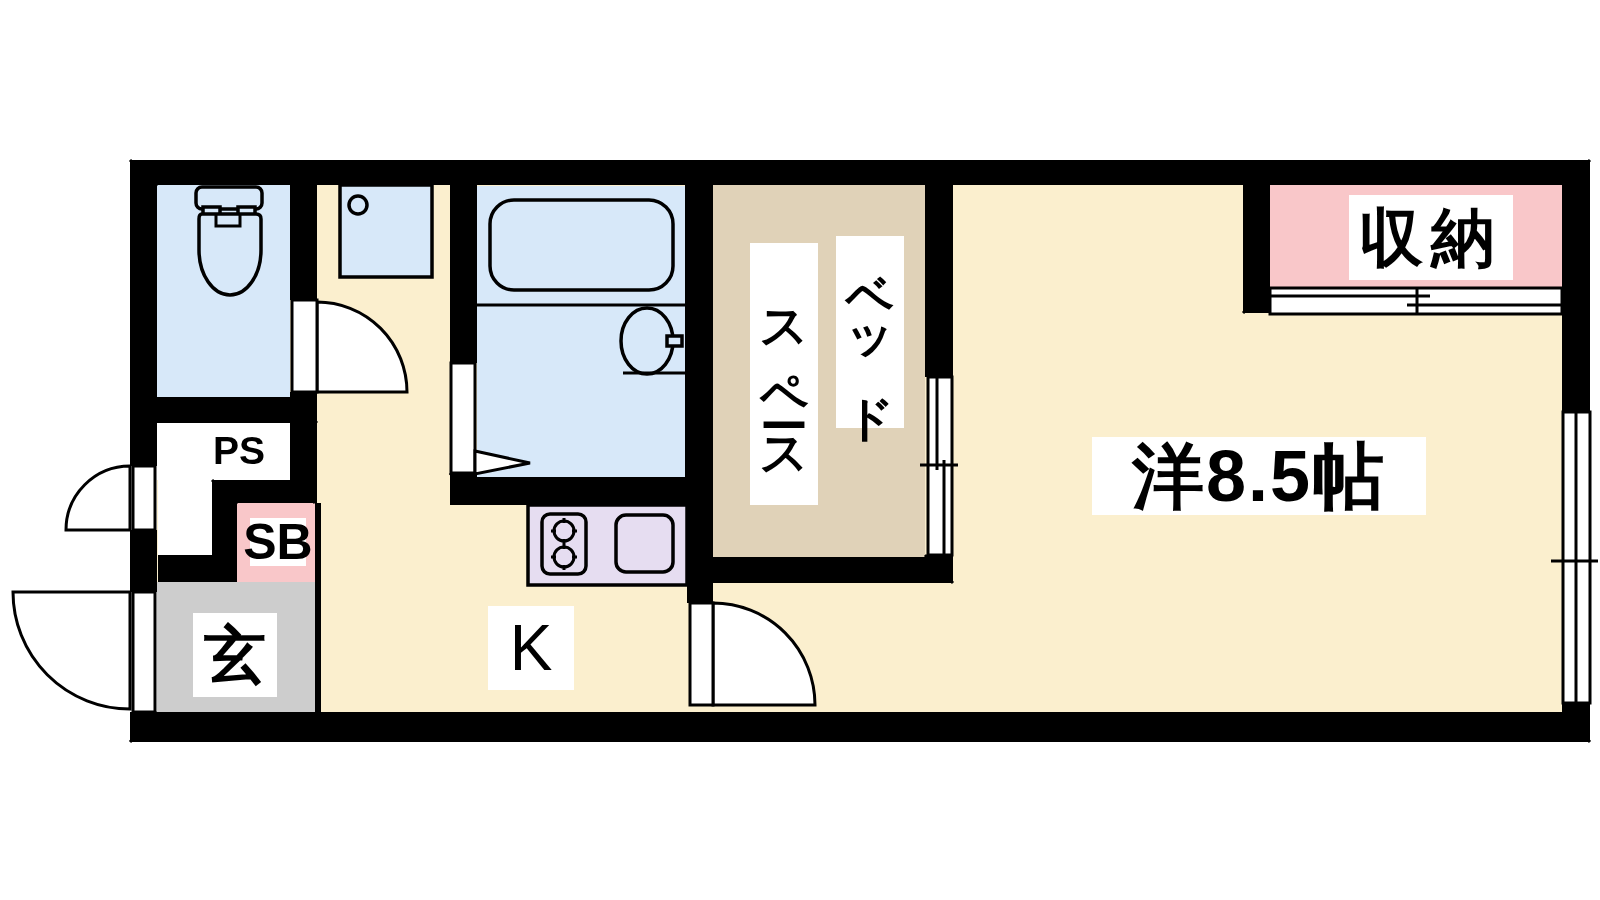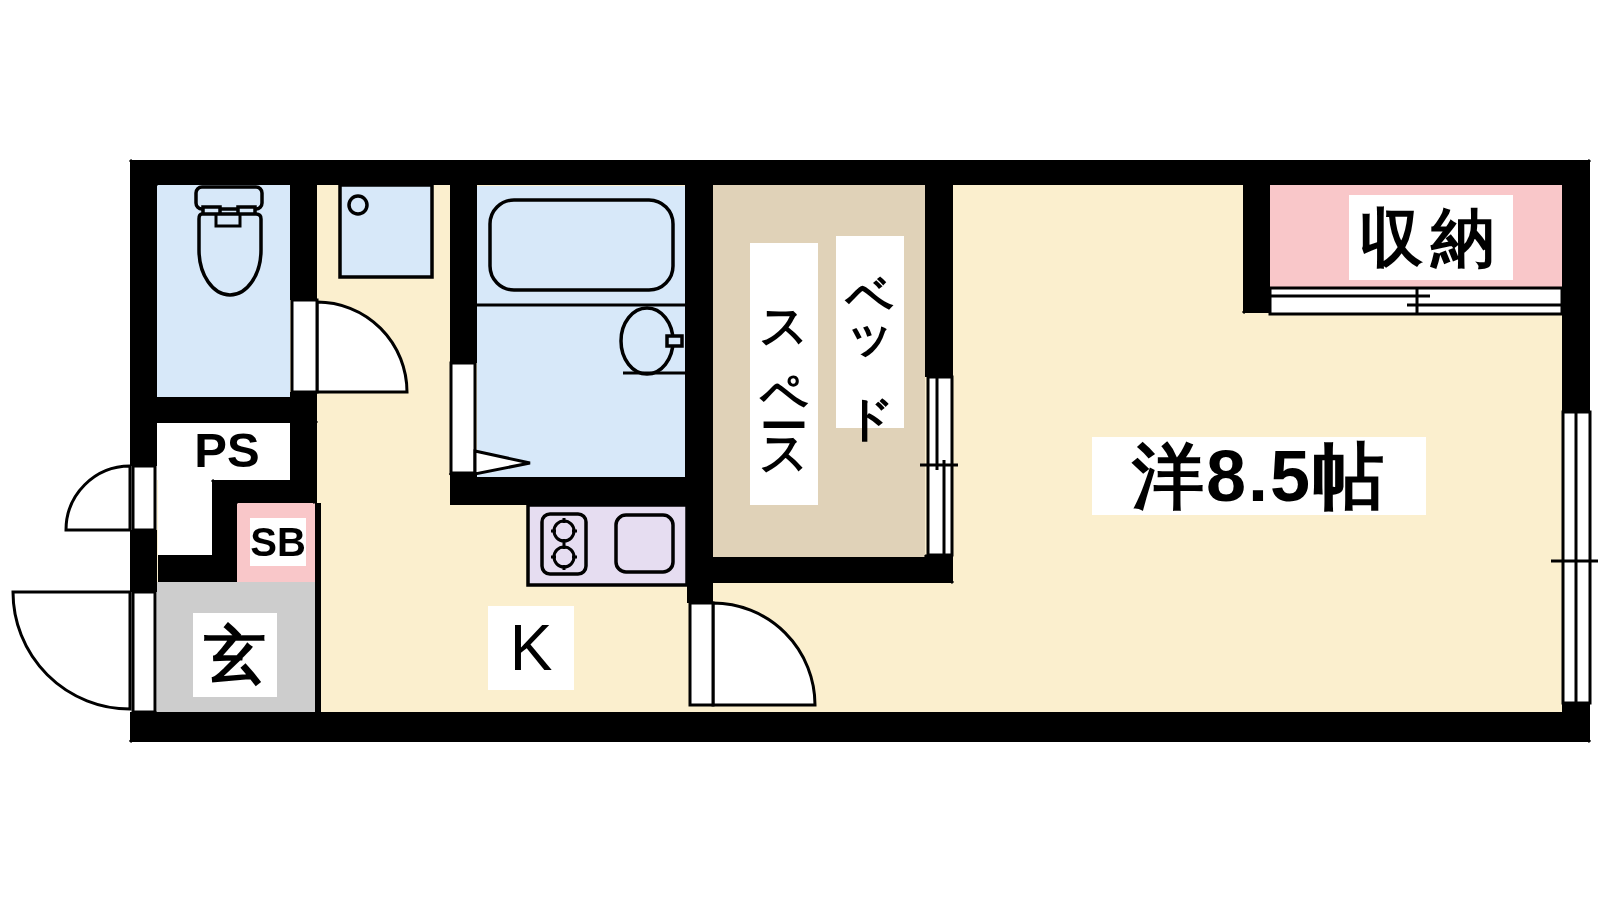--- a/index.html
+++ b/index.html
@@ -4,22 +4,22 @@
 <style>
   html,body{margin:0;padding:0;background:#fff;}
   .page{position:relative;width:1600px;height:900px;background:#fff;overflow:hidden;
         font-family:"Liberation Sans","DejaVu Sans",sans-serif;}
   .plan-svg{position:absolute;left:0;top:0;width:1600px;height:900px;}
   .room-label{position:absolute;display:flex;align-items:center;justify-content:center;
               background:var(--label_bg);color:var(--label_text);font-weight:bold;
               white-space:nowrap;line-height:1;}
   .room-label.vertical{writing-mode:vertical-rl;text-orientation:upright;letter-spacing:6px;}
   
-  #lbl-ps{left:184px;top:424px;width:86px;height:52px;font-size:49px;}
-  #lbl-sb{left:250px;top:518px;width:56px;height:48px;font-size:40px;}
+  #lbl-ps{left:196px;top:424px;width:86px;height:52px;font-size:39px;}
+  #lbl-sb{left:250px;top:518px;width:56px;height:48px;font-size:50px;}
   #lbl-genkan{left:193px;top:613px;width:84px;height:84px;font-size:62px;}
   #lbl-k{left:488px;top:606px;width:86px;height:84px;font-size:64px;font-weight:normal;}
   #lbl-bed-1{left:836px;top:236px;width:68px;height:192px;font-size:48px;}
   #lbl-bed-2{left:750px;top:243px;width:68px;height:262px;font-size:48px;}
   #lbl-storage{left:1335px;top:195px;width:164px;height:85px;font-size:64px;letter-spacing:8px;margin-left:14px;}
   #lbl-western{left:1092px;top:437px;width:334px;height:78px;font-size:72px;letter-spacing:2px;}
   .wall{fill:var(--wall);}
   .fixture{fill:none;stroke:var(--wall);stroke-width:3.5;}
   .door-white{fill:#fff;stroke:var(--wall);stroke-width:3;}
   .bevel{stroke:var(--wall);stroke-width:3;fill:none;}

